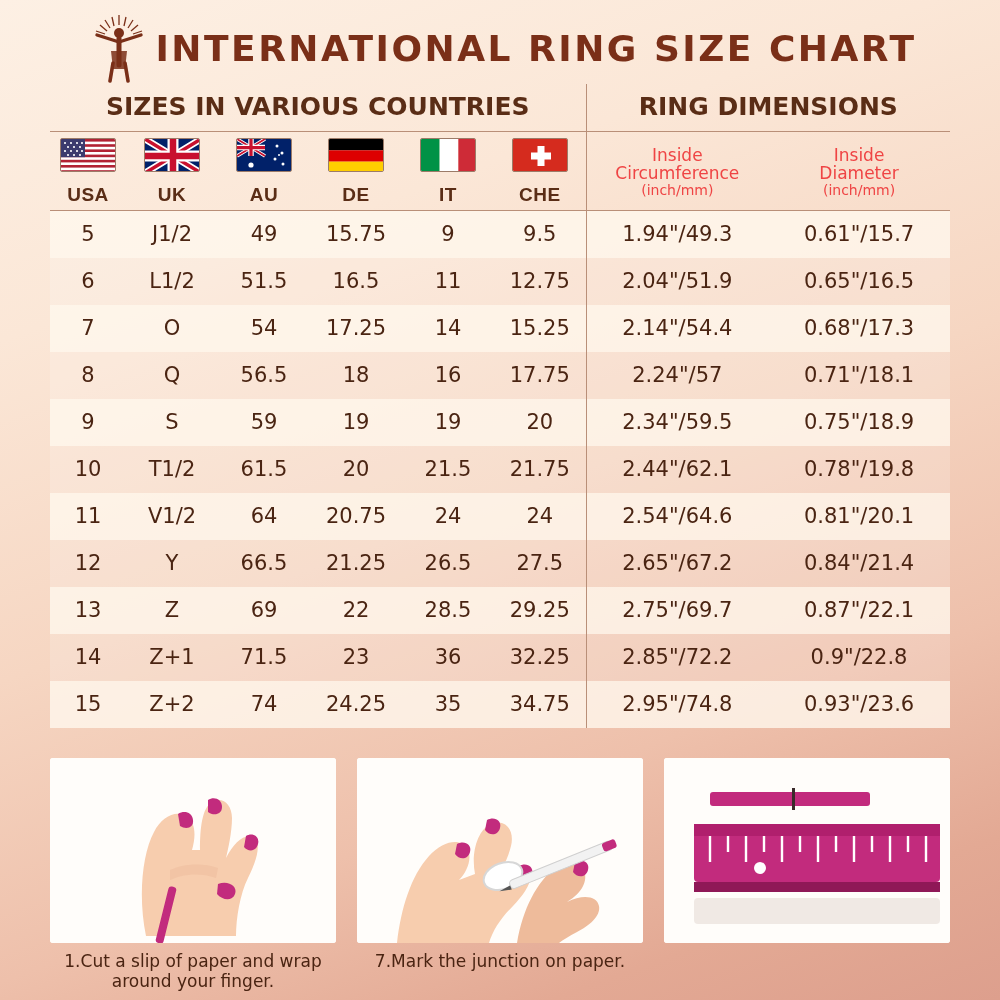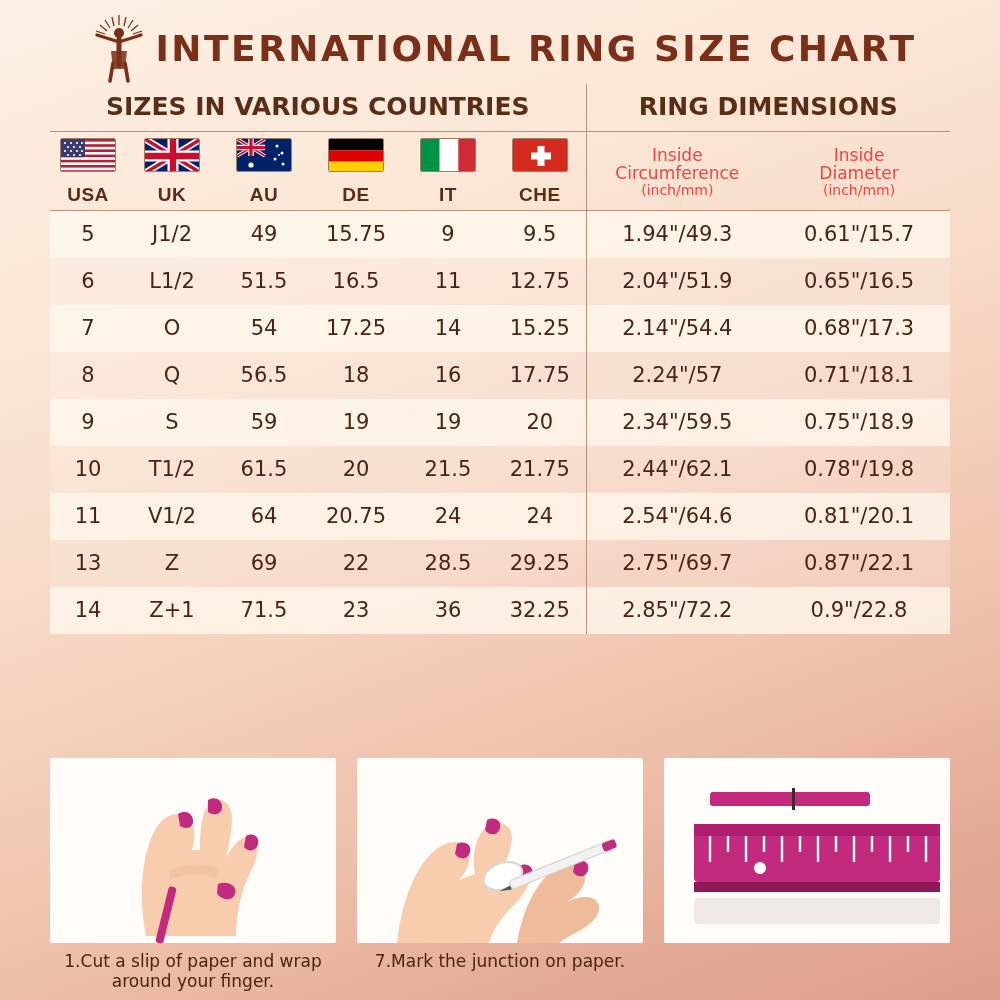--- a/index.html
+++ b/index.html
@@ -373,38 +373,58 @@
             <td>11</td>
             <td>V1/2</td>
             <td>64</td>
             <td>20.75</td>
             <td>24</td>
             <td class="vsep">24</td>
             <td>2.54"/64.6</td>
             <td>0.81"/20.1</td>
           </tr>
           <tr>
+            <td>12</td>
+            <td>Y</td>
+            <td>66.5</td>
+            <td>21.25</td>
+            <td>26.5</td>
+            <td class="vsep">27.5</td>
+            <td>2.65"/67.2</td>
+            <td>0.84"/21.4</td>
+          </tr>
+          <tr>
             <td>13</td>
             <td>Z</td>
             <td>69</td>
             <td>22</td>
             <td>28.5</td>
             <td class="vsep">29.25</td>
             <td>2.75"/69.7</td>
             <td>0.87"/22.1</td>
           </tr>
           <tr>
             <td>14</td>
             <td>Z+1</td>
             <td>71.5</td>
             <td>23</td>
             <td>36</td>
             <td class="vsep">32.25</td>
             <td>2.85"/72.2</td>
             <td>0.9"/22.8</td>
+          </tr>
+          <tr>
+            <td>15</td>
+            <td>Z+2</td>
+            <td>74</td>
+            <td>24.25</td>
+            <td>35</td>
+            <td class="vsep">34.75</td>
+            <td>2.95"/74.8</td>
+            <td>0.93"/23.6</td>
           </tr>
         </tbody>
     </table>
   </div>
 
   <div class="cards">
 
     <div class="card">
       <div class="card-img">
         <svg viewBox="0 0 286 185" width="286" height="185">

